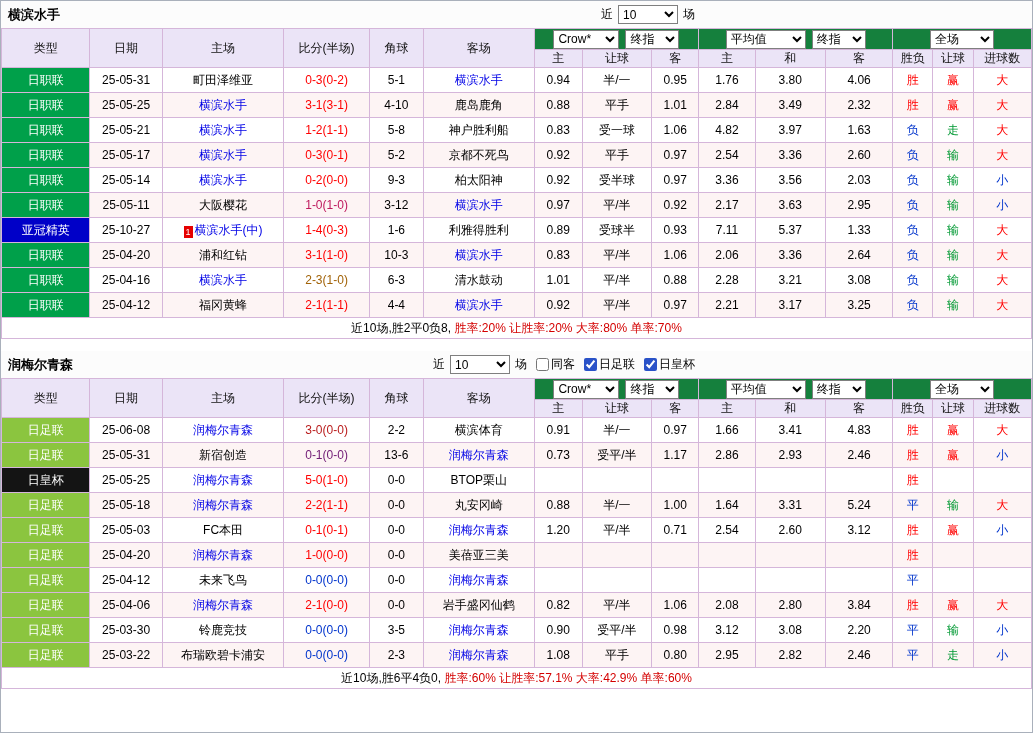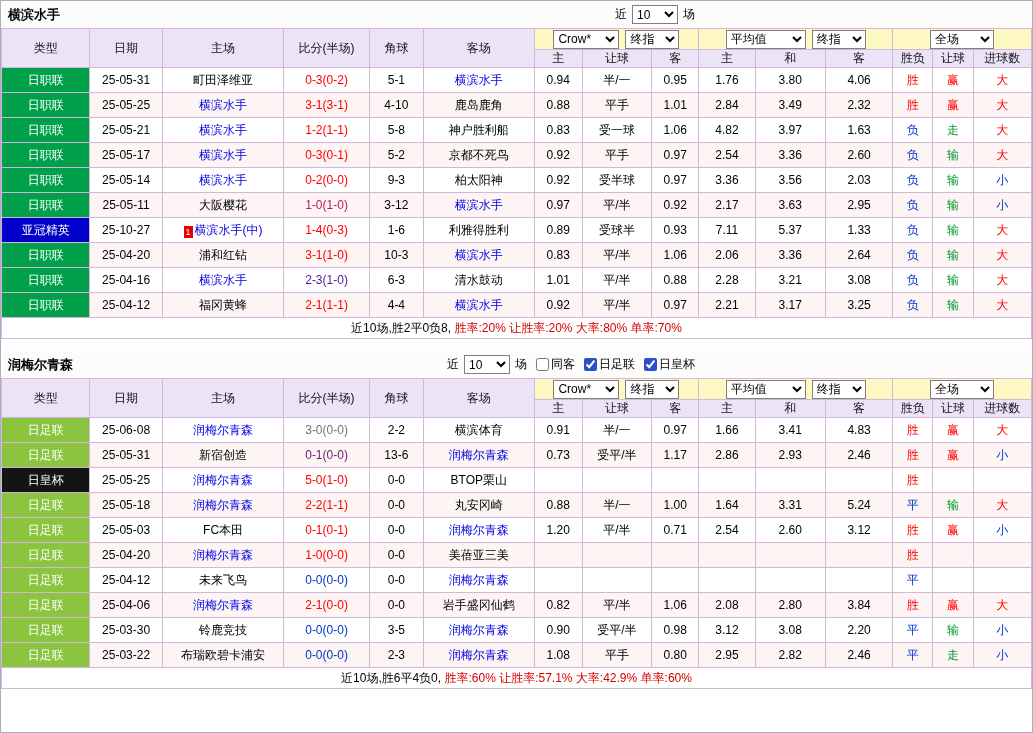--- a/index.html
+++ b/index.html
@@ -23,33 +23,33 @@
   .section + .section { margin-top: 12px; }
   .section-bar { height: 27px; display: flex; align-items: center; padding: 0 7px; background: #fcfcfc; font-size: 12px; color: #000; }
   .team-name { font-weight: bold; font-size: 13px; }
   .filters { margin-left: auto; margin-right: 330px; display: inline-flex; align-items: center; gap: 5px; }
   .cb-group { display: inline-flex; align-items: center; gap: 9px; margin-left: 4px; }
   .cb { display: inline-flex; align-items: center; gap: 2px; cursor: pointer; }
   input[type="checkbox"] { width: 13px; height: 13px; margin: 0; accent-color: #2a52c8; }
 
   
   select { font-size: 12px; height: 19px; border: 1px solid #7f7f7f; background: #fff; font-family: inherit; }
-  .count-sel { width: 46px; }
+  .count-sel { width: 60px; }
   .sel-src { width: 66px; }
   .sel-time { width: 54px; }
   .sel-avg { width: 80px; }
   .sel-scope { width: 64px; }
 
   
   table { width: 100%; border-collapse: collapse; table-layout: fixed; }
   th, td { border: 1px solid #d5b6da; font-size: 12px; text-align: center; white-space: nowrap; overflow: hidden; padding: 0; color: #000; }
   thead th { background: #ebe4f7; font-weight: normal; color: #111; }
   thead tr.sel-row th { height: 21px; }
   thead tr.label-row th { height: 16px; }
-  thead th.sel-cell { background: #fef9c3; }
+  thead th.sel-cell { background: #15803d; }
   .sel-wrap { display: flex; gap: 6px; justify-content: center; align-items: center; }
   tbody td { height: 25px; background: #fff; }
   tbody tr:nth-child(even) td { background: #fdf4f4; }
   tfoot td { height: 21px; background: #fff; }
   .stats { color: #d40000; }
   .redcard { display: inline-block; background: #e60000; color: #fff; font-size: 9px; line-height: 12px; width: 9px; height: 12px; margin-right: 2px; vertical-align: -1px; }
 </style>
 </head>
 <body>
 
@@ -255,21 +255,21 @@
             <td>3.36</td>
             <td>2.64</td>
             <td style="color: rgb(0, 52, 204);">负</td>
             <td style="color: rgb(0, 153, 51);">输</td>
             <td style="color: rgb(255, 0, 0);">大</td>
           </tr>
           <tr>
             <td style="color: rgb(255, 255, 255); background: rgb(0, 160, 74);">日职联</td>
             <td>25-04-16</td>
             <td><span style="color: rgb(0, 0, 230);">横滨水手</span></td>
-            <td style="color: #4c1d95;">2-3(1-0)</td>
+            <td style="color: #a16207;">2-3(1-0)</td>
             <td>6-3</td>
             <td><span>清水鼓动</span></td>
             <td>1.01</td>
             <td>平/半</td>
             <td>0.88</td>
             <td>2.28</td>
             <td>3.21</td>
             <td>3.08</td>
             <td style="color: rgb(0, 52, 204);">负</td>
             <td style="color: rgb(0, 153, 51);">输</td>
@@ -380,21 +380,21 @@
           <th>胜负</th>
           <th>让球</th>
           <th>进球数</th>
         </tr>
       </thead>
       <tbody>
           <tr>
             <td style="color: rgb(255, 255, 255); background: rgb(139, 197, 63);">日足联</td>
             <td>25-06-08</td>
             <td><span style="color: rgb(0, 0, 230);">润梅尔青森</span></td>
-            <td style="color: #737373;">3-0(0-0)</td>
+            <td style="color: #b91c1c;">3-0(0-0)</td>
             <td>2-2</td>
             <td><span>横滨体育</span></td>
             <td>0.91</td>
             <td>半/一</td>
             <td>0.97</td>
             <td>1.66</td>
             <td>3.41</td>
             <td>4.83</td>
             <td style="color: rgb(255, 0, 0);">胜</td>
             <td style="color: rgb(255, 0, 0);">赢</td>

